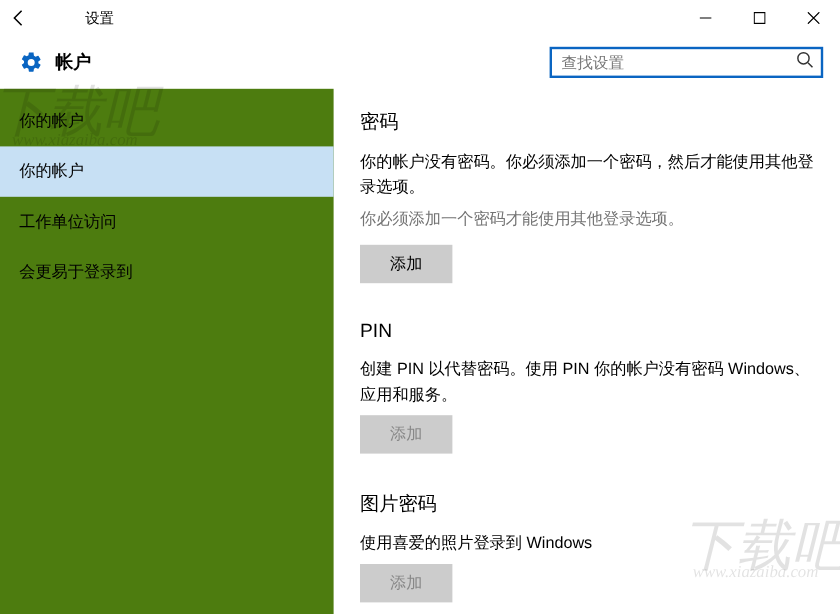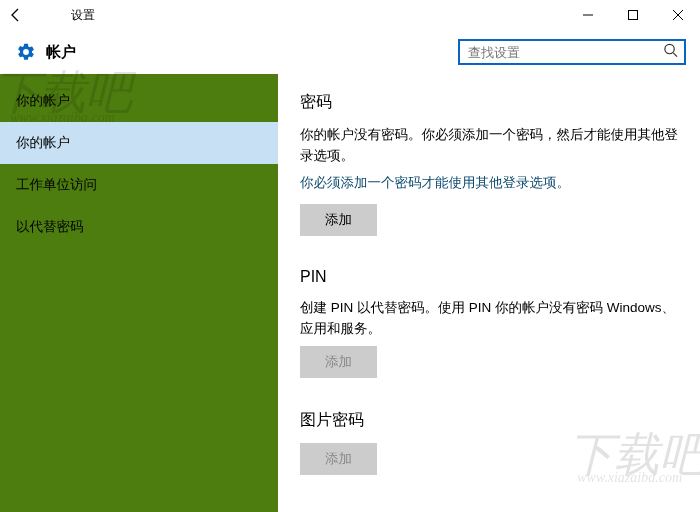--- a/index.html
+++ b/index.html
@@ -17,21 +17,21 @@
   .search-wrap { margin-right: 14px; position: relative; }
   .search { width: 228px; height: 26px; border: 2px solid #0a65c2; padding: 0 28px 0 8px; font-size: 13px; outline: none; color: #666; }
   .search-icon { position: absolute; right: 8px; top: 50%; transform: translateY(-50%); pointer-events: none; color: #444; }
   .body { display: flex; height: calc(512px - 30px - 44px); }
   .sidebar { width: 278px; background: #4d7c0f; padding-top: 6px; }
   .side-item { height: 42px; display: flex; align-items: center; padding-left: 16px; font-size: 13.5px; color: #000; cursor: pointer; }
   .side-item.selected { background: #c7e0f4; }
   .content { flex: 1; padding: 18px 22px 0 22px; overflow: hidden; }
   .section-title { font-size: 16px; font-weight: 400; margin-bottom: 12px; }
   .section-desc { font-size: 13.5px; line-height: 1.55; margin-bottom: 6px; color: #000; }
-  .section-warn { font-size: 13.5px; line-height: 1.55; margin-bottom: 10px; color: #0c4a6e; }
+  .section-warn { font-size: 13.5px; line-height: 1.55; margin-bottom: 10px; color: #737373; }
   .btn { display: inline-block; min-width: 70px; height: 32px; line-height: 32px; text-align: center; background: #cccccc; font-size: 13.5px; border: none; cursor: pointer; padding: 0 25px; }
   .btn.disabled { color: #888; cursor: default; }
   .section-gap { height: 32px; }
   .watermark { position: absolute; pointer-events: none; opacity: 0.11; color: #000; font-family: Georgia, serif; font-style: italic; white-space: nowrap; transform: scale(1,1); }
   .wm1 { left: -6px; top: 62px; font-size: 46px; }
   .wm1b { left: 10px; top: 110px; font-size: 14px; }
   .wm2 { right: -6px; bottom: 26px; font-size: 46px; }
   .wm2b { right: 18px; bottom: 26px; font-size: 14px; }
 </style>
 </head>
@@ -88,21 +88,21 @@
     <div class="side-item">
         <span>你的帐户</span>
       </div>
     <div class="side-item selected">
         <span>你的帐户</span>
       </div>
     <div class="side-item">
         <span>工作单位访问</span>
       </div>
     <div class="side-item">
-        <span>以代替密码</span>
+        <span>会更易于登录到</span>
       </div>
   </div>
 
   <div class="content">
     
     <div class="section-title">密码</div>
     <div class="section-desc">你的帐户没有密码。你必须添加一个密码，然后才能使用其他登录选项。</div>
     <div class="section-warn">你必须添加一个密码才能使用其他登录选项。</div>
     <button class="btn">添加</button>
 
@@ -110,20 +110,21 @@
 
     
     <div class="section-title">PIN</div>
     <div class="section-desc">创建 PIN 以代替密码。使用 PIN 你的帐户没有密码 Windows、应用和服务。</div>
     <button class="btn disabled">添加</button>
 
     <div class="section-gap"></div>
 
     
     <div class="section-title">图片密码</div>
+    <div class="section-desc">使用喜爱的照片登录到 Windows</div>
     <button class="btn disabled">添加</button>
   </div>
 </div>
 
 <div class="watermark wm1">下载吧</div>
 <div class="watermark wm1b">www.xiazaiba.com</div>
 <div class="watermark wm2">下载吧</div>
 <div class="watermark wm2b">www.xiazaiba.com</div>
 
 </body></html>

